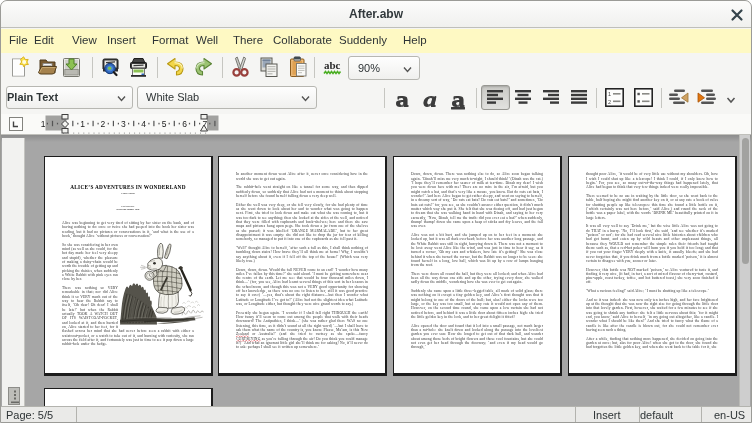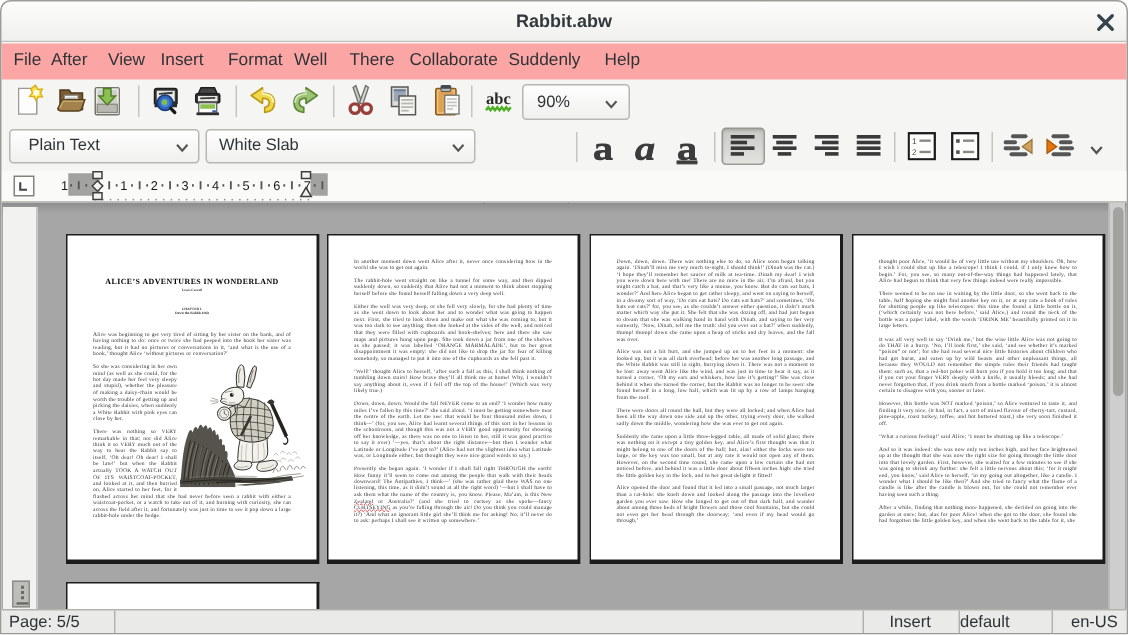--- a/index.html
+++ b/index.html
@@ -4,21 +4,21 @@
 <style>
 * { margin:0; padding:0; box-sizing:border-box; }
 html,body { width:752px; height:423px; background:#fff; font-family:"Liberation Sans", sans-serif; }
 #win { position:relative; width:752px; height:423px; overflow:hidden;
   border:1px solid #9b9b97; border-radius:7px 7px 0 0; background:#f5f5f3; }
 #titlebar { position:absolute; left:0; top:0; width:100%; height:27px;
   background:linear-gradient(#fcfcfb,#f0f0ee); border-bottom:1px solid #bfbfba;
   border-radius:7px 7px 0 0; }
 #title { position:absolute; left:0; right:0; top:6px; text-align:center;
   font-size:12px; font-weight:bold; color:#32393c; }
-#menubar { position:absolute; left:0; top:28px; width:100%; height:24px; background:#fca5a5; }
+#menubar { position:absolute; left:0; top:28px; width:100%; height:24px; background:#fef9c3; }
 #menubar span { position:absolute; top:5px; font-size:11.5px; color:#2e3436; }
 .abs { position:absolute; }
 .tsep { position:absolute; width:1px; background:#c6c6c1; }
 .combo { position:absolute; border:1px solid #b7b7b2; border-radius:3px;
   background:linear-gradient(#fefefe,#f0f0ee); color:#2e3436; font-size:11px; }
 .aBtn { position:absolute; width:18px; text-align:center;
   font-family:"Liberation Serif", serif; font-weight:bold; font-size:22px; color:#3c3c3c;
   transform:scaleX(1.25); line-height:22px; text-shadow:0 0.5px 0 #3c3c3c; }
 #ruler { position:absolute; left:0; top:113px; width:752px; height:21px; }
 #docarea { position:absolute; left:0; top:134px; width:752px; height:271px;
@@ -38,29 +38,29 @@
   background:#a2a2a0; border-radius:4px; }
 #statusbar { position:absolute; left:0; top:405px; width:100%; height:18px;
   background:#eaeae8; border-top:1px solid #b3b3ae; font-size:11px; color:#2e3436; }
 .scell { position:absolute; top:2px; }
 .ssep { position:absolute; top:0; width:1px; height:18px; background:#b3b3ae; }
 </style>
 </head>
 <body>
 <div id="win">
   <div id="titlebar">
-    <div id="title">Rabbit.abw</div>
+    <div id="title">After.abw</div>
     <svg class="abs" style="right:4px; top:4px" width="20" height="20" viewBox="0 0 20 20">
         <path d="M5.5 5.5 L14.5 14.5 M14.5 5.5 L5.5 14.5" stroke="#35444c" stroke-width="2.2" stroke-linecap="round"></path>
       </svg>
   </div>
 
   <div id="menubar">
     <span style="left:8px">File</span>
-    <span style="left:33px">After</span>
+    <span style="left:33px">Edit</span>
     <span style="left:71px">View</span>
     <span style="left:106px">Insert</span>
     <span style="left:151px">Format</span>
     <span style="left:195px">Well</span>
     <span style="left:232px">There</span>
     <span style="left:272px">Collaborate</span>
     <span style="left:338px">Suddenly</span>
     <span style="left:402px">Help</span>
   </div>
 
@@ -161,21 +161,21 @@
   </div>
 
   <div class="combo" style="left:347px; top:55px; width:72px; height:24px;">
       <span style="position:absolute;left:9px;top:5px;">90%</span>
     <svg style="position:absolute;right:7px;top:9px" width="9" height="7" viewBox="0 0 9 7">
         <path d="M1 1.5 L4.5 5.5 L8 1.5" fill="none" stroke="#555" stroke-width="1.4"></path>
       </svg>
     </div>
 
   <div class="combo" style="left:5px; top:85px; width:127px; height:23px;">
-      <span style="position:absolute;left:12px;top:4px;">Plain Text</span>
+      <span style="position:absolute;left:0;top:4px;font-weight:bold;">Plain Text</span>
     <svg style="position:absolute;right:6px;top:8px" width="9" height="7" viewBox="0 0 9 7">
         <path d="M1 1.5 L4.5 5.5 L8 1.5" fill="none" stroke="#555" stroke-width="1.4"></path>
       </svg>
     </div>
   <div class="combo" style="left:136px; top:85px; width:180px; height:23px;">
       <span style="position:absolute;left:8px;top:4px;">White Slab</span>
     <svg style="position:absolute;right:6px;top:8px" width="9" height="7" viewBox="0 0 9 7">
         <path d="M1 1.5 L4.5 5.5 L8 1.5" fill="none" stroke="#555" stroke-width="1.4"></path>
       </svg>
     </div>

